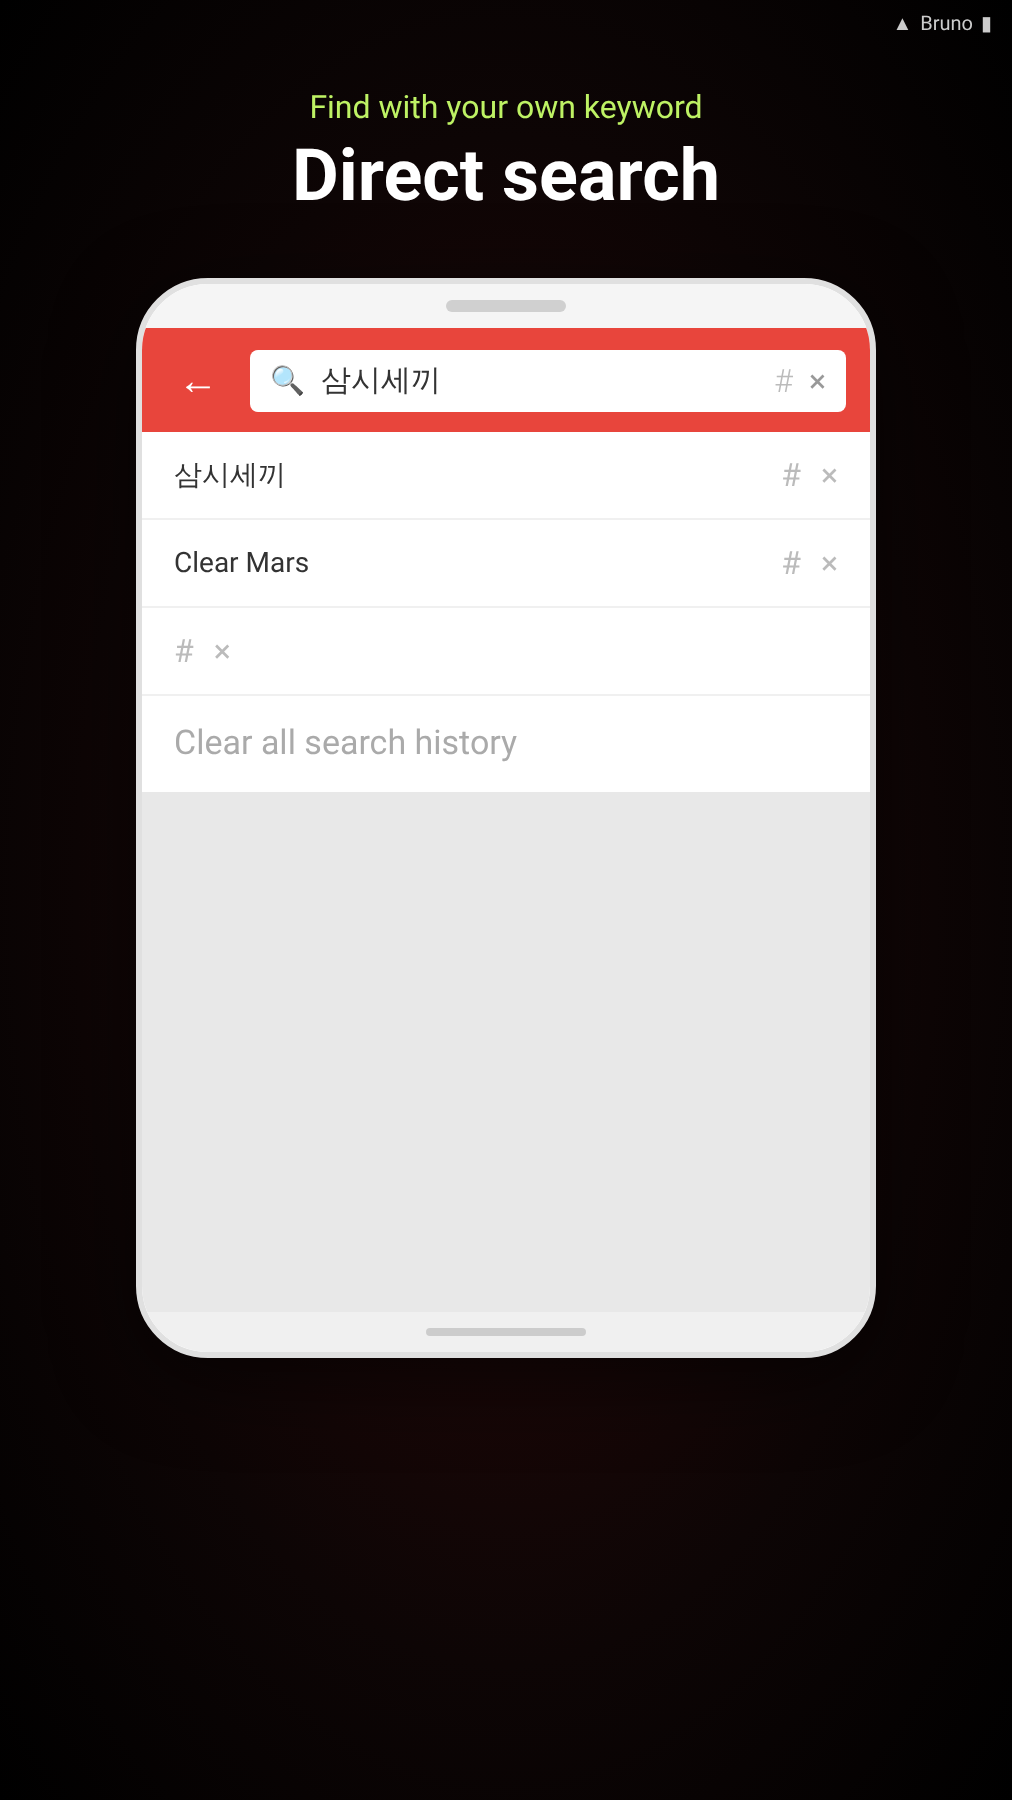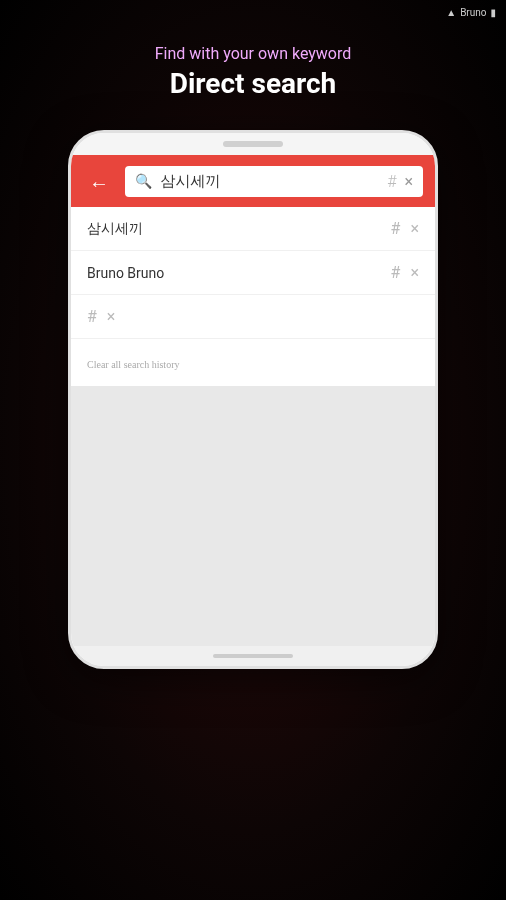--- a/index.html
+++ b/index.html
@@ -47,29 +47,29 @@
     }
 
     .header-text {
       position: relative;
       z-index: 2;
       text-align: center;
       padding: 20px 40px 30px;
     }
 
     .header-subtitle {
-      color: #f0abfc;
+      color: #bef264;
       font-size: 16px;
       font-weight: 400;
       margin-bottom: 4px;
     }
 
     .header-title {
       color: #ffffff;
-      font-size: 28px;
+      font-size: 36px;
       font-weight: 700;
     }
 
     .phone-wrapper {
       position: relative;
       z-index: 2;
       width: 370px;
       background: #ffffff;
       border-radius: 36px;
       overflow: hidden;
@@ -179,24 +179,23 @@
       font-size: 16px;
       cursor: pointer;
     }
 
     .clear-history {
       padding: 14px 16px;
       background: white;
     }
 
     .clear-history-text {
-      font-size: 10px;
+      font-size: 17px;
       color: #aaa;
       cursor: pointer;
-      font-family: Liberation Serif, serif;
     }
 
     .phone-body-gray {
       background: #e8e8e8;
       height: 260px;
     }
 
     .phone-home-bar {
       background: #f0f0f0;
       height: 20px;
@@ -250,21 +249,21 @@
 
   <div class="search-results">
 
     <div class="search-result-item">
       <span class="result-text">삼시세끼</span>
       <span class="result-hash">#</span>
       <span class="result-close">×</span>
     </div>
 
     <div class="search-result-item">
-      <span class="result-text">Bruno Bruno</span>
+      <span class="result-text">Clear Mars</span>
       <span class="result-hash">#</span>
       <span class="result-close">×</span>
     </div>
 
     <div class="search-result-item">
       <span class="result-hash">#</span>
       <span class="result-close">×</span>
     </div>
 
     <div class="clear-history">

